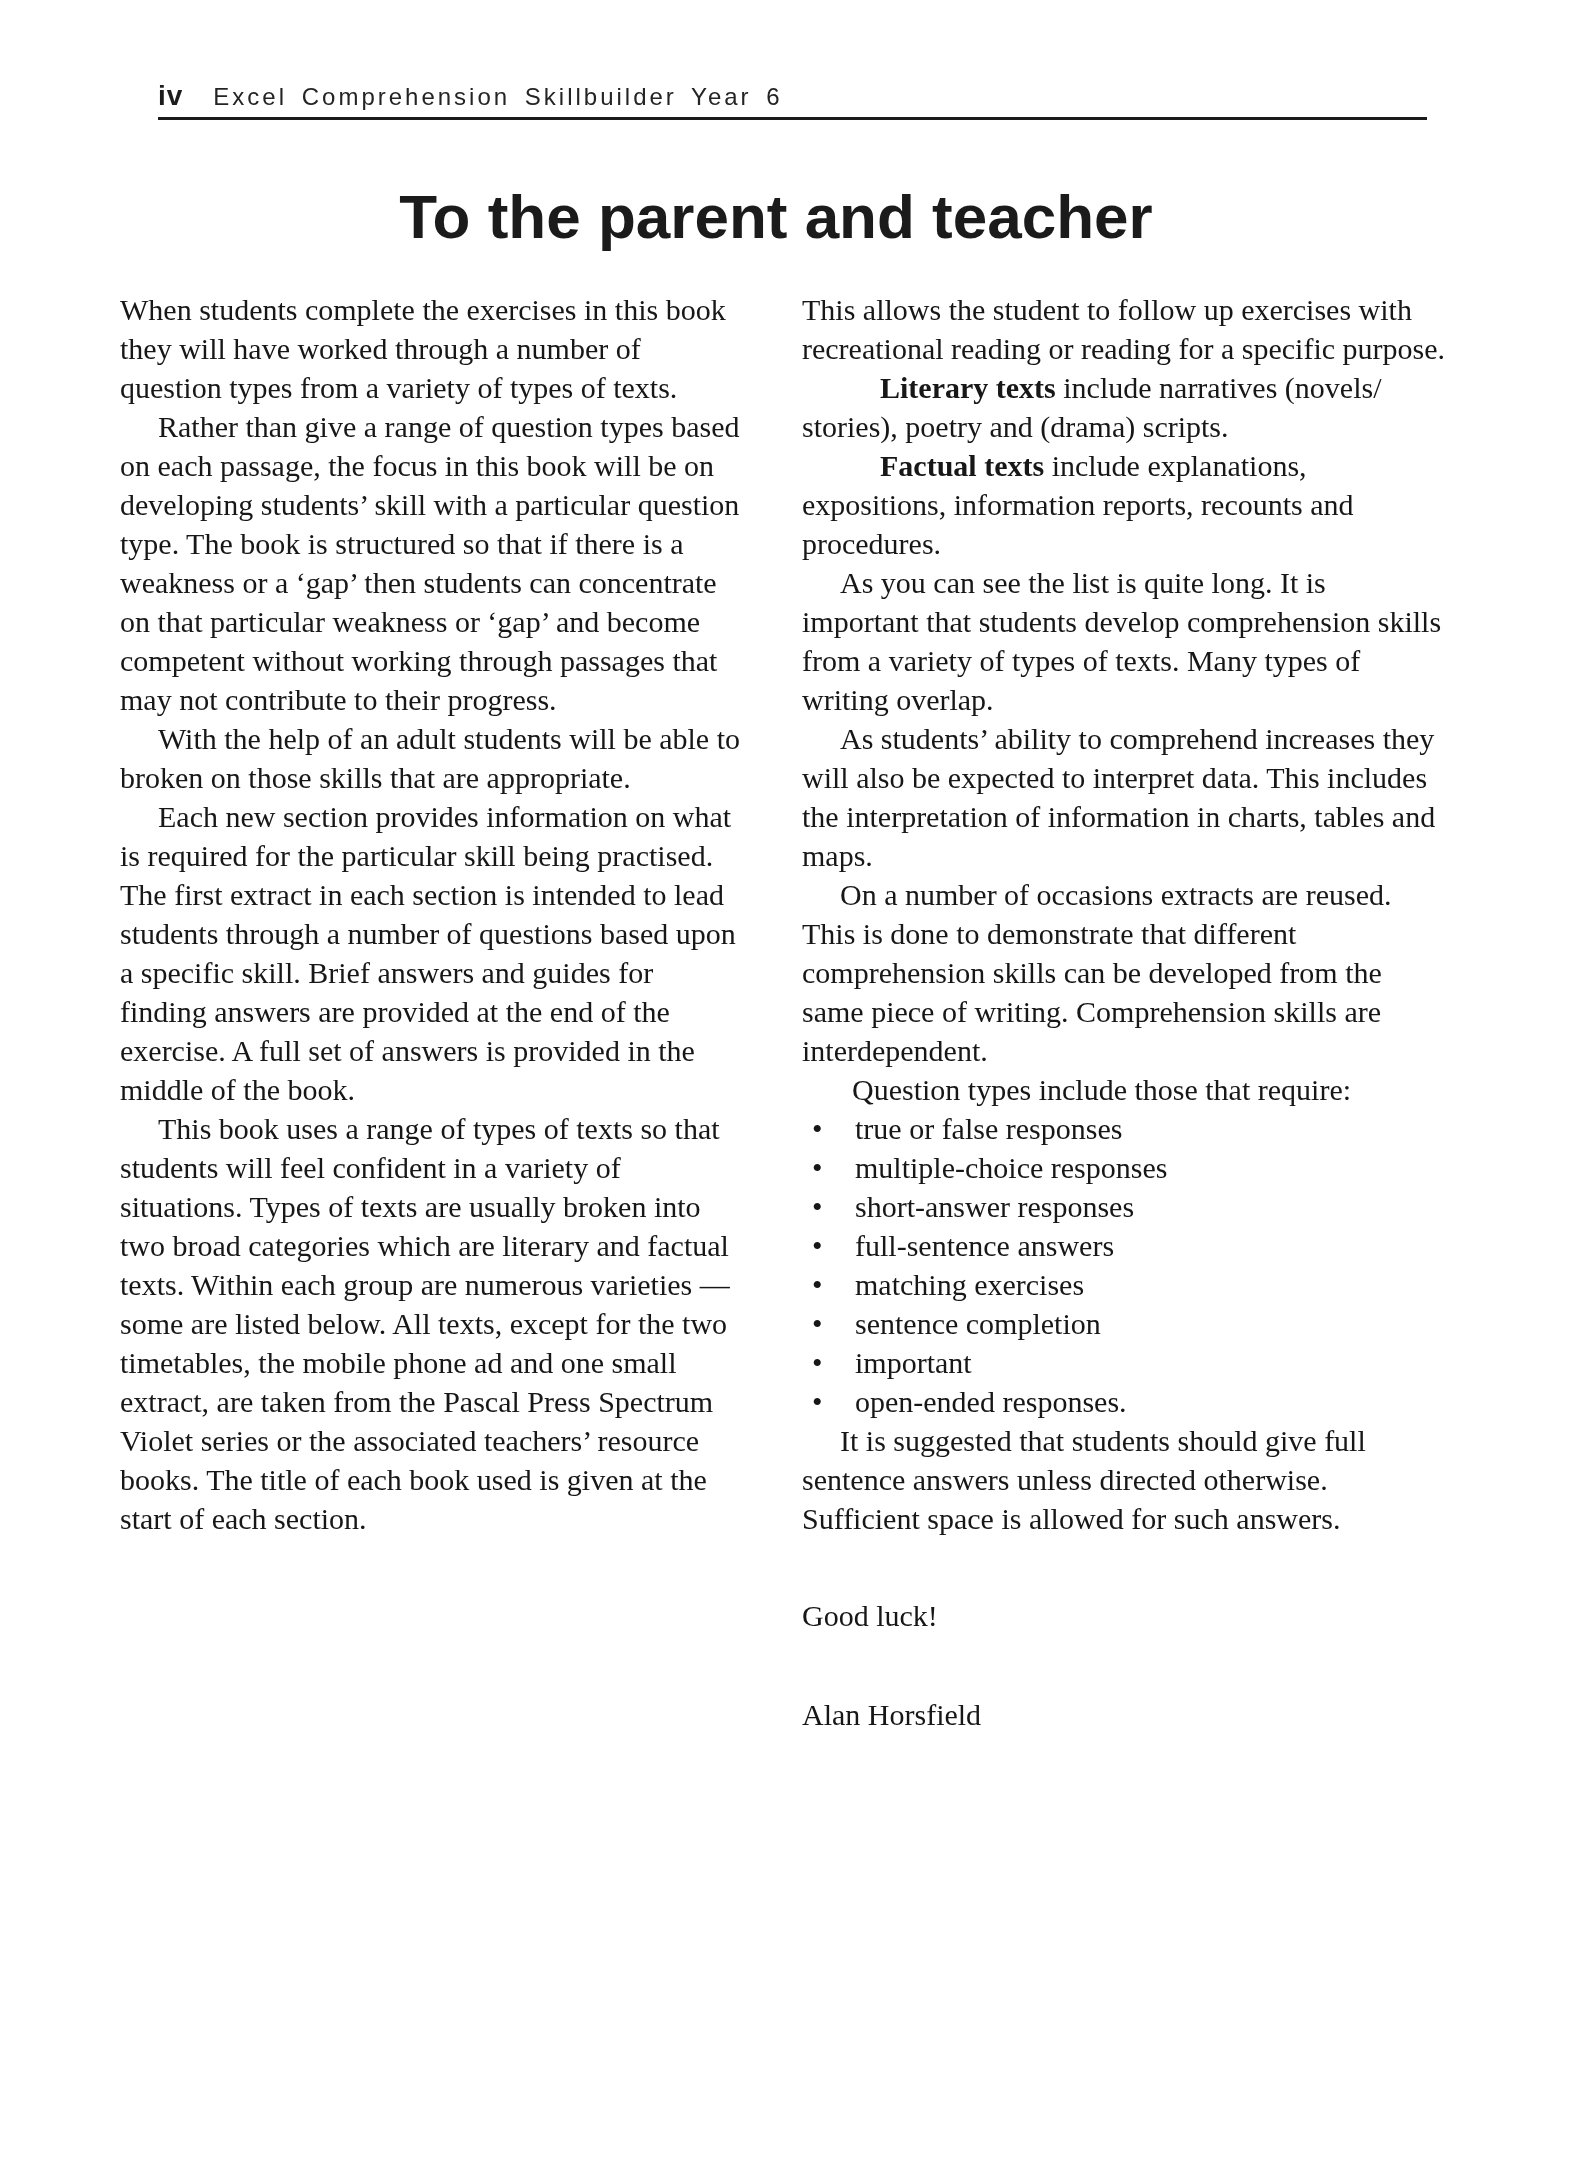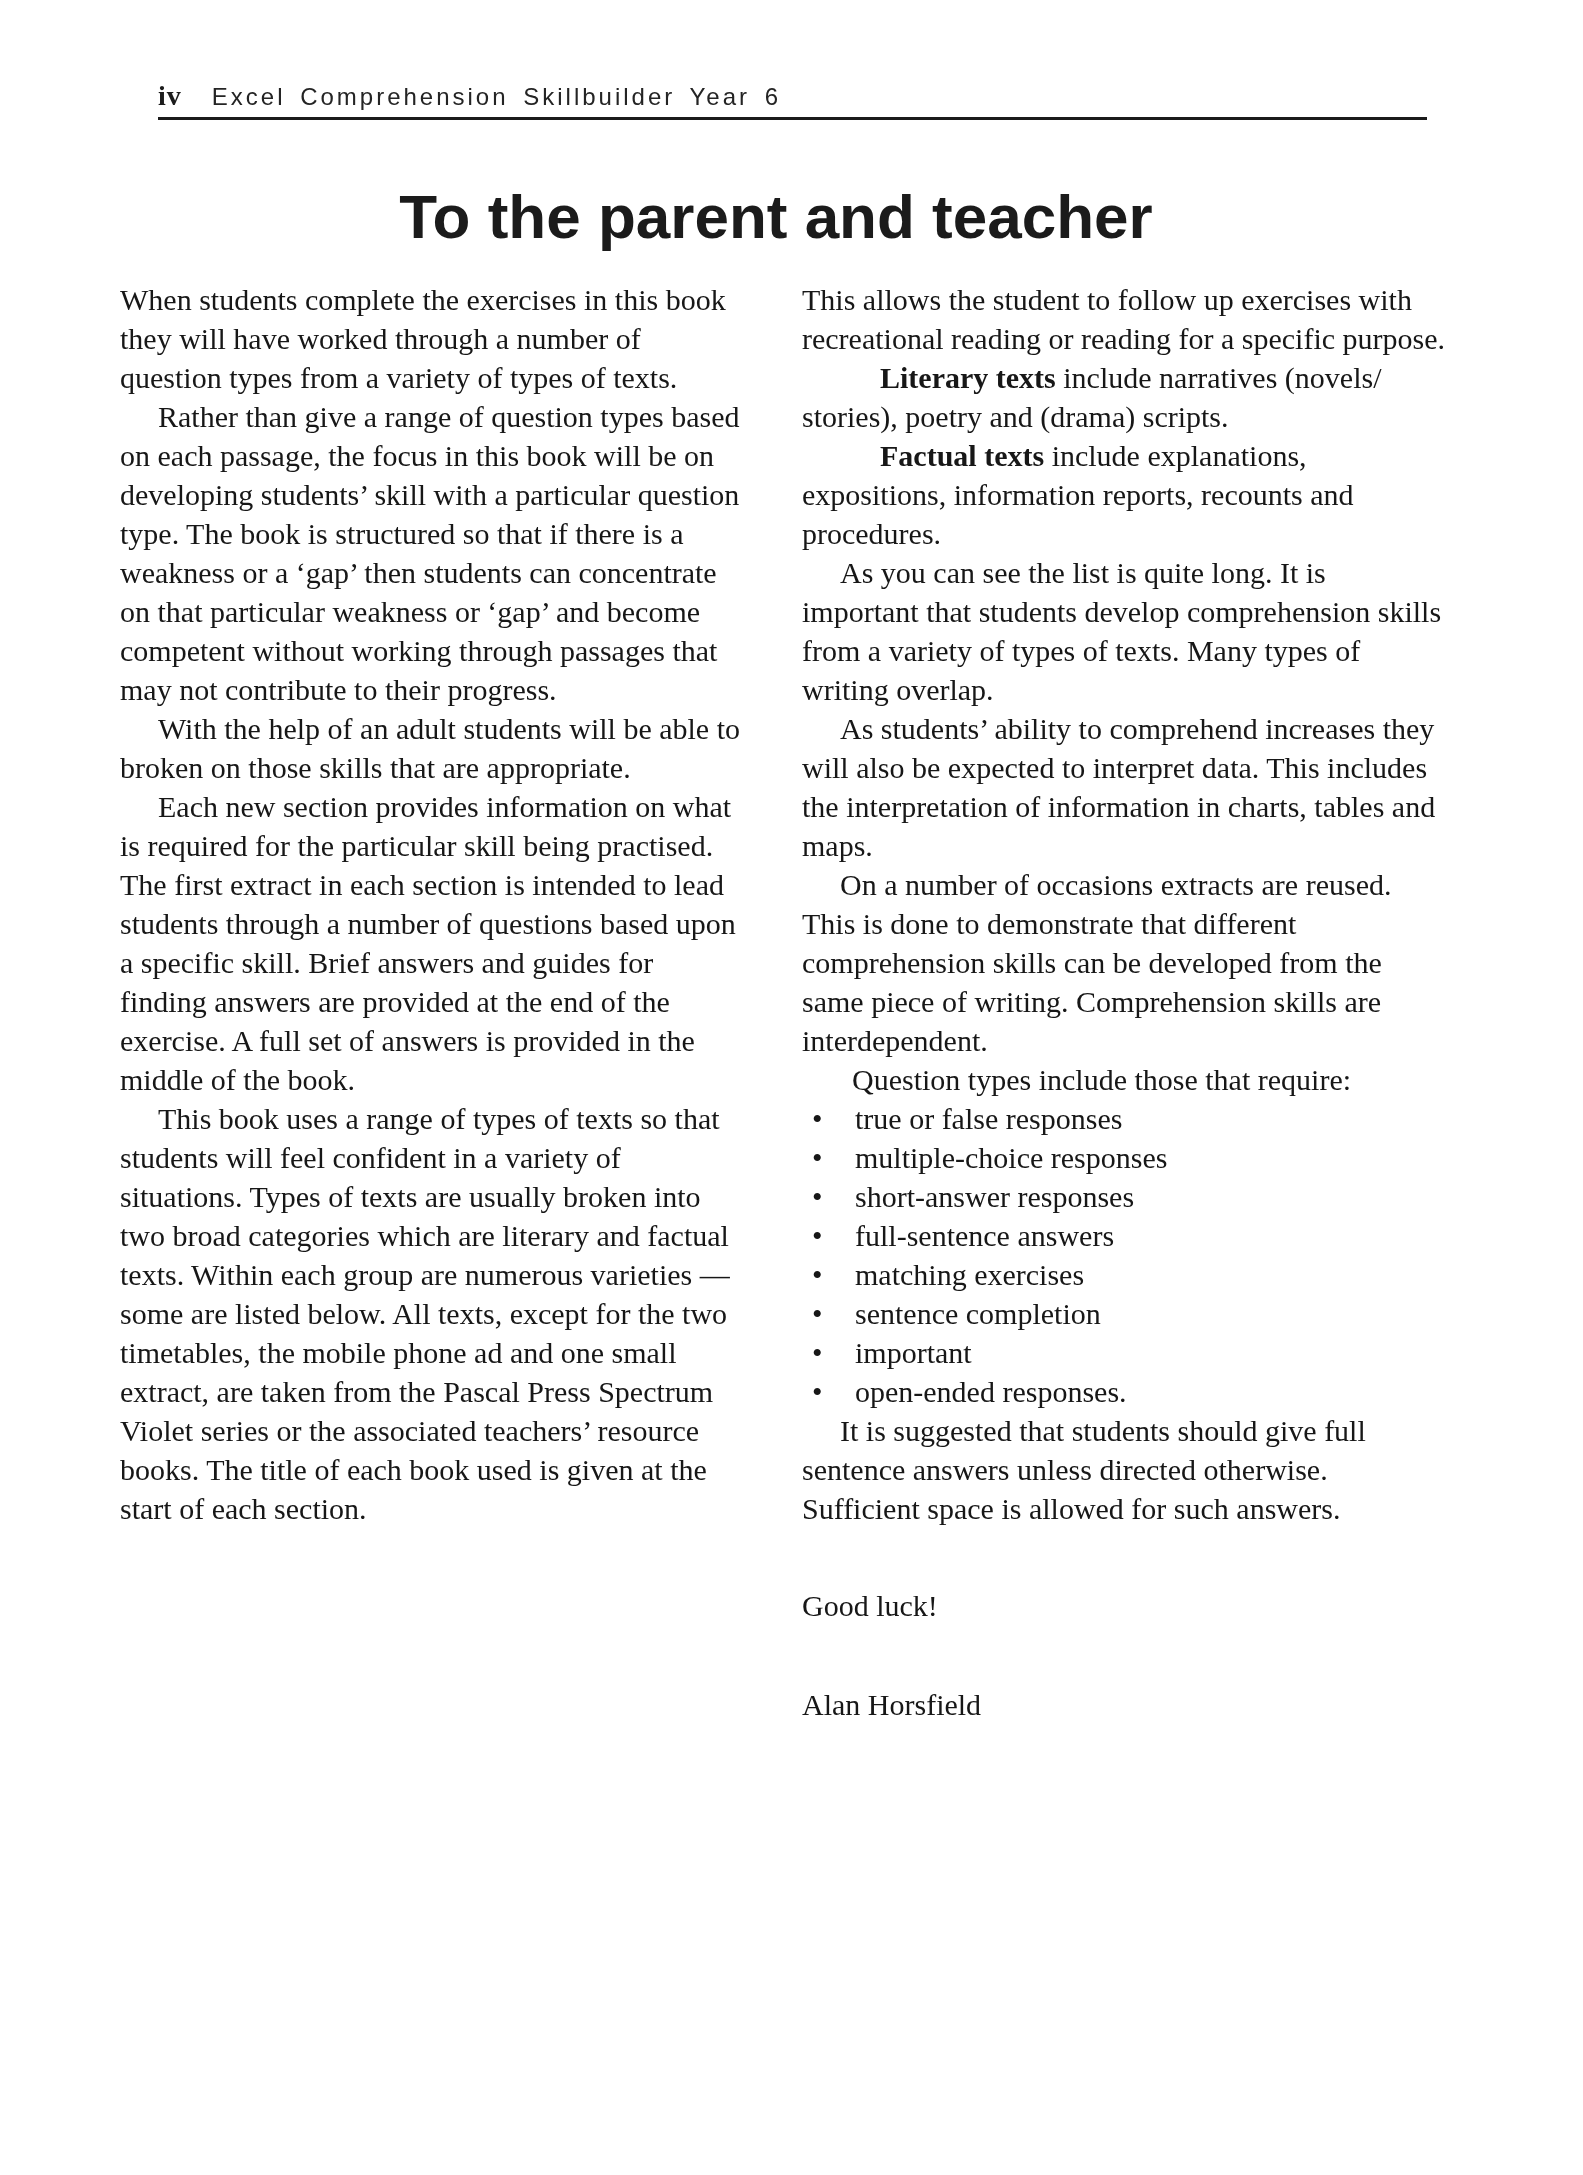--- a/index.html
+++ b/index.html
@@ -17,21 +17,21 @@
   .page-header {
     position: absolute;
     left: 158px;
     top: 80px;
     display: flex;
     align-items: baseline;
     gap: 30px;
     white-space: nowrap;
   }
   .page-number {
-    font-family: Liberation Serif, serif;
+    font-family: Liberation Sans, sans-serif;
     font-weight: bold;
     font-size: 28px;
     letter-spacing: 1px;
     color: #1c1c1c;
   }
   .running-title {
     font-family: "Liberation Sans", sans-serif;
     font-size: 24px;
     letter-spacing: 3px;
     word-spacing: 5px;
@@ -54,21 +54,21 @@
     font-family: "Liberation Sans", sans-serif;
     font-weight: bold;
     font-size: 62px;
     letter-spacing: 0px;
     color: #1b1b1b;
     margin-top: 9px;
   }
   .columns {
     position: absolute;
     left: 120px;
-    top: 280px;
+    top: 290px;
     width: 1327px;
     display: flex;
     gap: 55px;
   }
   .col-left  { width: 627px; }
   .col-right { width: 645px; }
   .col p {
     margin: 0;
     font-size: 30px;
     line-height: 39px;

